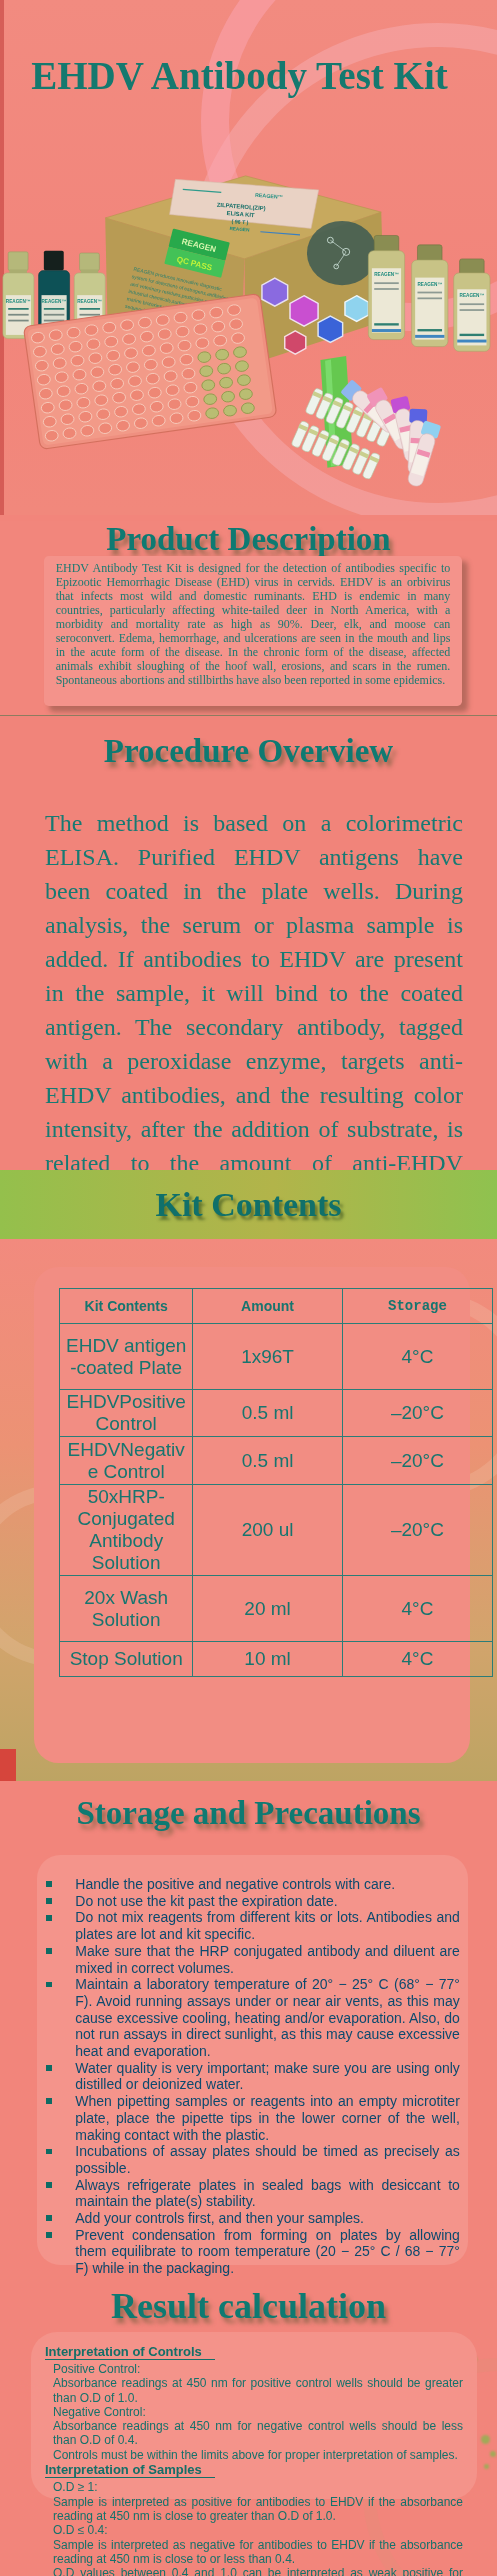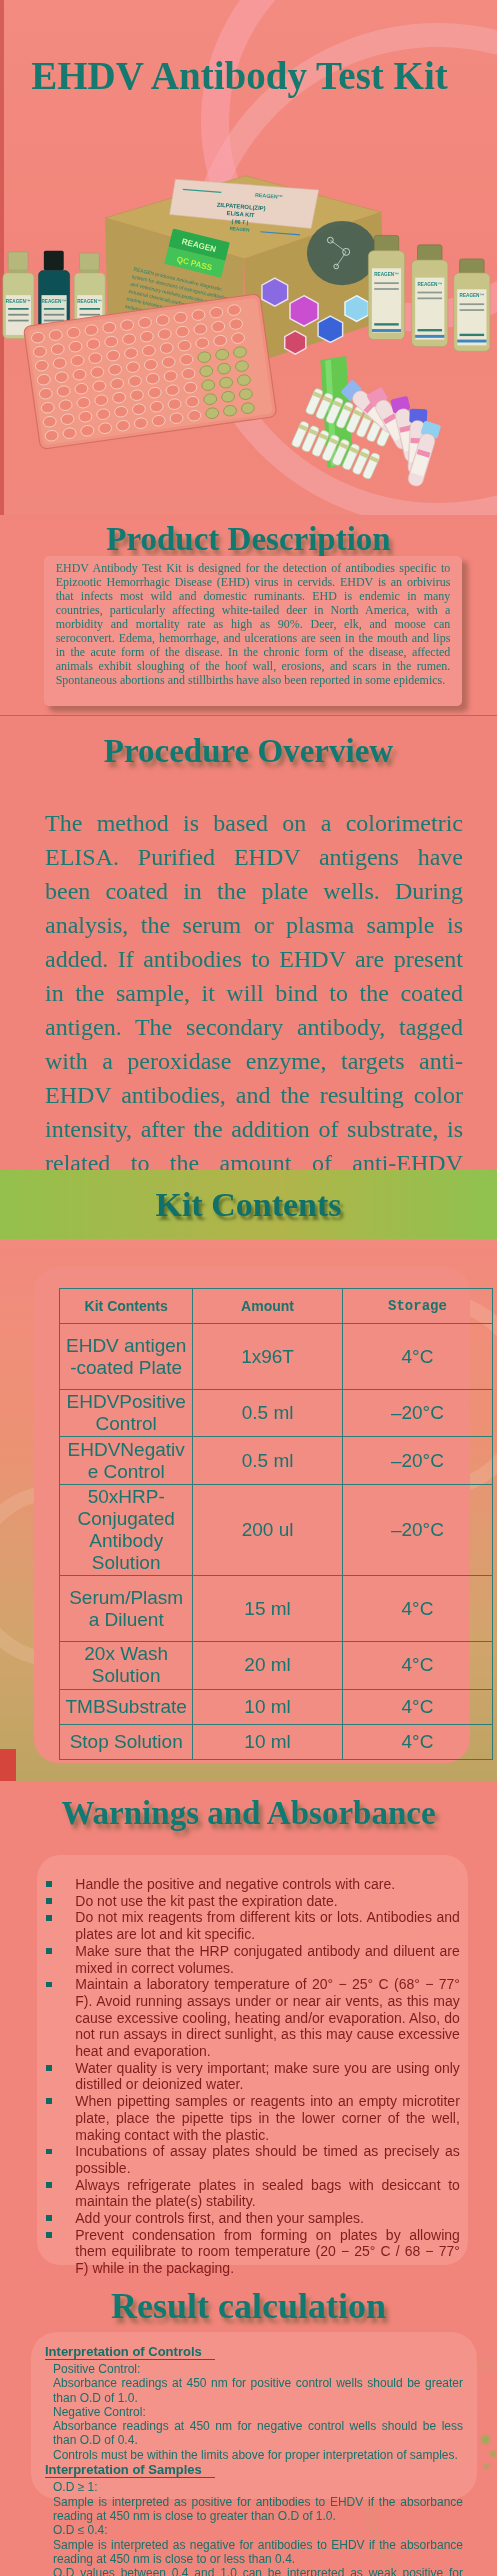--- a/index.html
+++ b/index.html
@@ -54,21 +54,21 @@
   .kit-table tbody tr:nth-child(8){height:35px;}
   .kit-table tbody tr:nth-child(9){height:33px;}
   .red-chip{left:0;top:510px;width:16.4px;height:32px;background:#d6453c;}
   
   .sec-warn{top:1781px;left:0;width:497px;height:506px;background:#f2857b;}
   .warn-head{margin-top:15px;}
   .warn-panel{left:37px;top:74px;width:431px;height:410px;border-radius:23.4px;background:#f4948b;box-shadow:none;}
   .bullets{margin:21px 8.2px 0 9.4px;}
   .bullet-item{display:flex;align-items:flex-start;}
   .bq{flex:0 0 5.9px;width:5.9px;height:5.9px;margin:5.3px 0 0 0;background:#0e6b64;}
-  .bt{flex:1;margin-left:23px;font-size:14px;line-height:16.7px;color:#7f1d1d;text-align:justify;}
+  .bt{flex:1;margin-left:23px;font-size:14px;line-height:16.7px;color:#0c4a6e;text-align:justify;}
   .wm-blob{position:absolute;border-radius:50%;filter:blur(1.2px);}
   
   .sec-result{top:2288px;left:0;width:497px;height:288px;background:#f2857b;}
   .result-head{font-size:36px;}
   .result-panel{left:31px;top:44px;width:446px;height:167px;border-radius:26px;background:#f4938a;box-shadow:none;}
   .rblock{margin:0;}
   .rheading{margin:0 0 2.3px 14px;font-size:13px;font-weight:bold;color:#136f68;
             border-bottom:1.2px solid #136f68;display:inline-block;padding-right:13px;}
   .rline{margin-left:22px;margin-right:14px;font-size:12px;line-height:14.3px;color:#15726b;text-align:justify;}
   .result-content{padding-top:11.7px;}
@@ -433,47 +433,37 @@
             <td>EHDVNegative Control</td>
             <td>0.5 ml</td>
             <td>–20°C</td>
           </tr>
             <tr>
             <td>50xHRP-Conjugated Antibody Solution</td>
             <td>200 ul</td>
             <td>–20°C</td>
           </tr>
             <tr>
-            <td>Serum/Plasma Diluent</td>
-            <td>15 ml</td>
-            <td>4°C</td>
-          </tr>
-            <tr>
             <td>20x Wash Solution</td>
             <td>20 ml</td>
-            <td>4°C</td>
-          </tr>
-            <tr>
-            <td>TMBSubstrate</td>
-            <td>10 ml</td>
             <td>4°C</td>
           </tr>
             <tr>
             <td>Stop Solution</td>
             <td>10 ml</td>
             <td>4°C</td>
           </tr>
           </tbody>
       </table>
     </div>
     <div class="abs red-chip"></div>
   </div>
 
   <div class="abs sec-warn">
-    <h2 class="h-serif sec-head warn-head">Warnings and Absorbance</h2>
+    <h2 class="h-serif sec-head warn-head">Storage and Precautions</h2>
     <div class="wm-blob" style="left:135px;top:193px;width:176px;height:193px;background:rgba(170,110,70,.10);"></div>
     <div class="panel warn-panel">
       <div class="bullets">
 
       <div class="bullet-item">
           <span class="bq"></span>
           <span class="bt">Handle the positive and negative controls with care.</span>
         </div>
           <div class="bullet-item">
           <span class="bq"></span>

